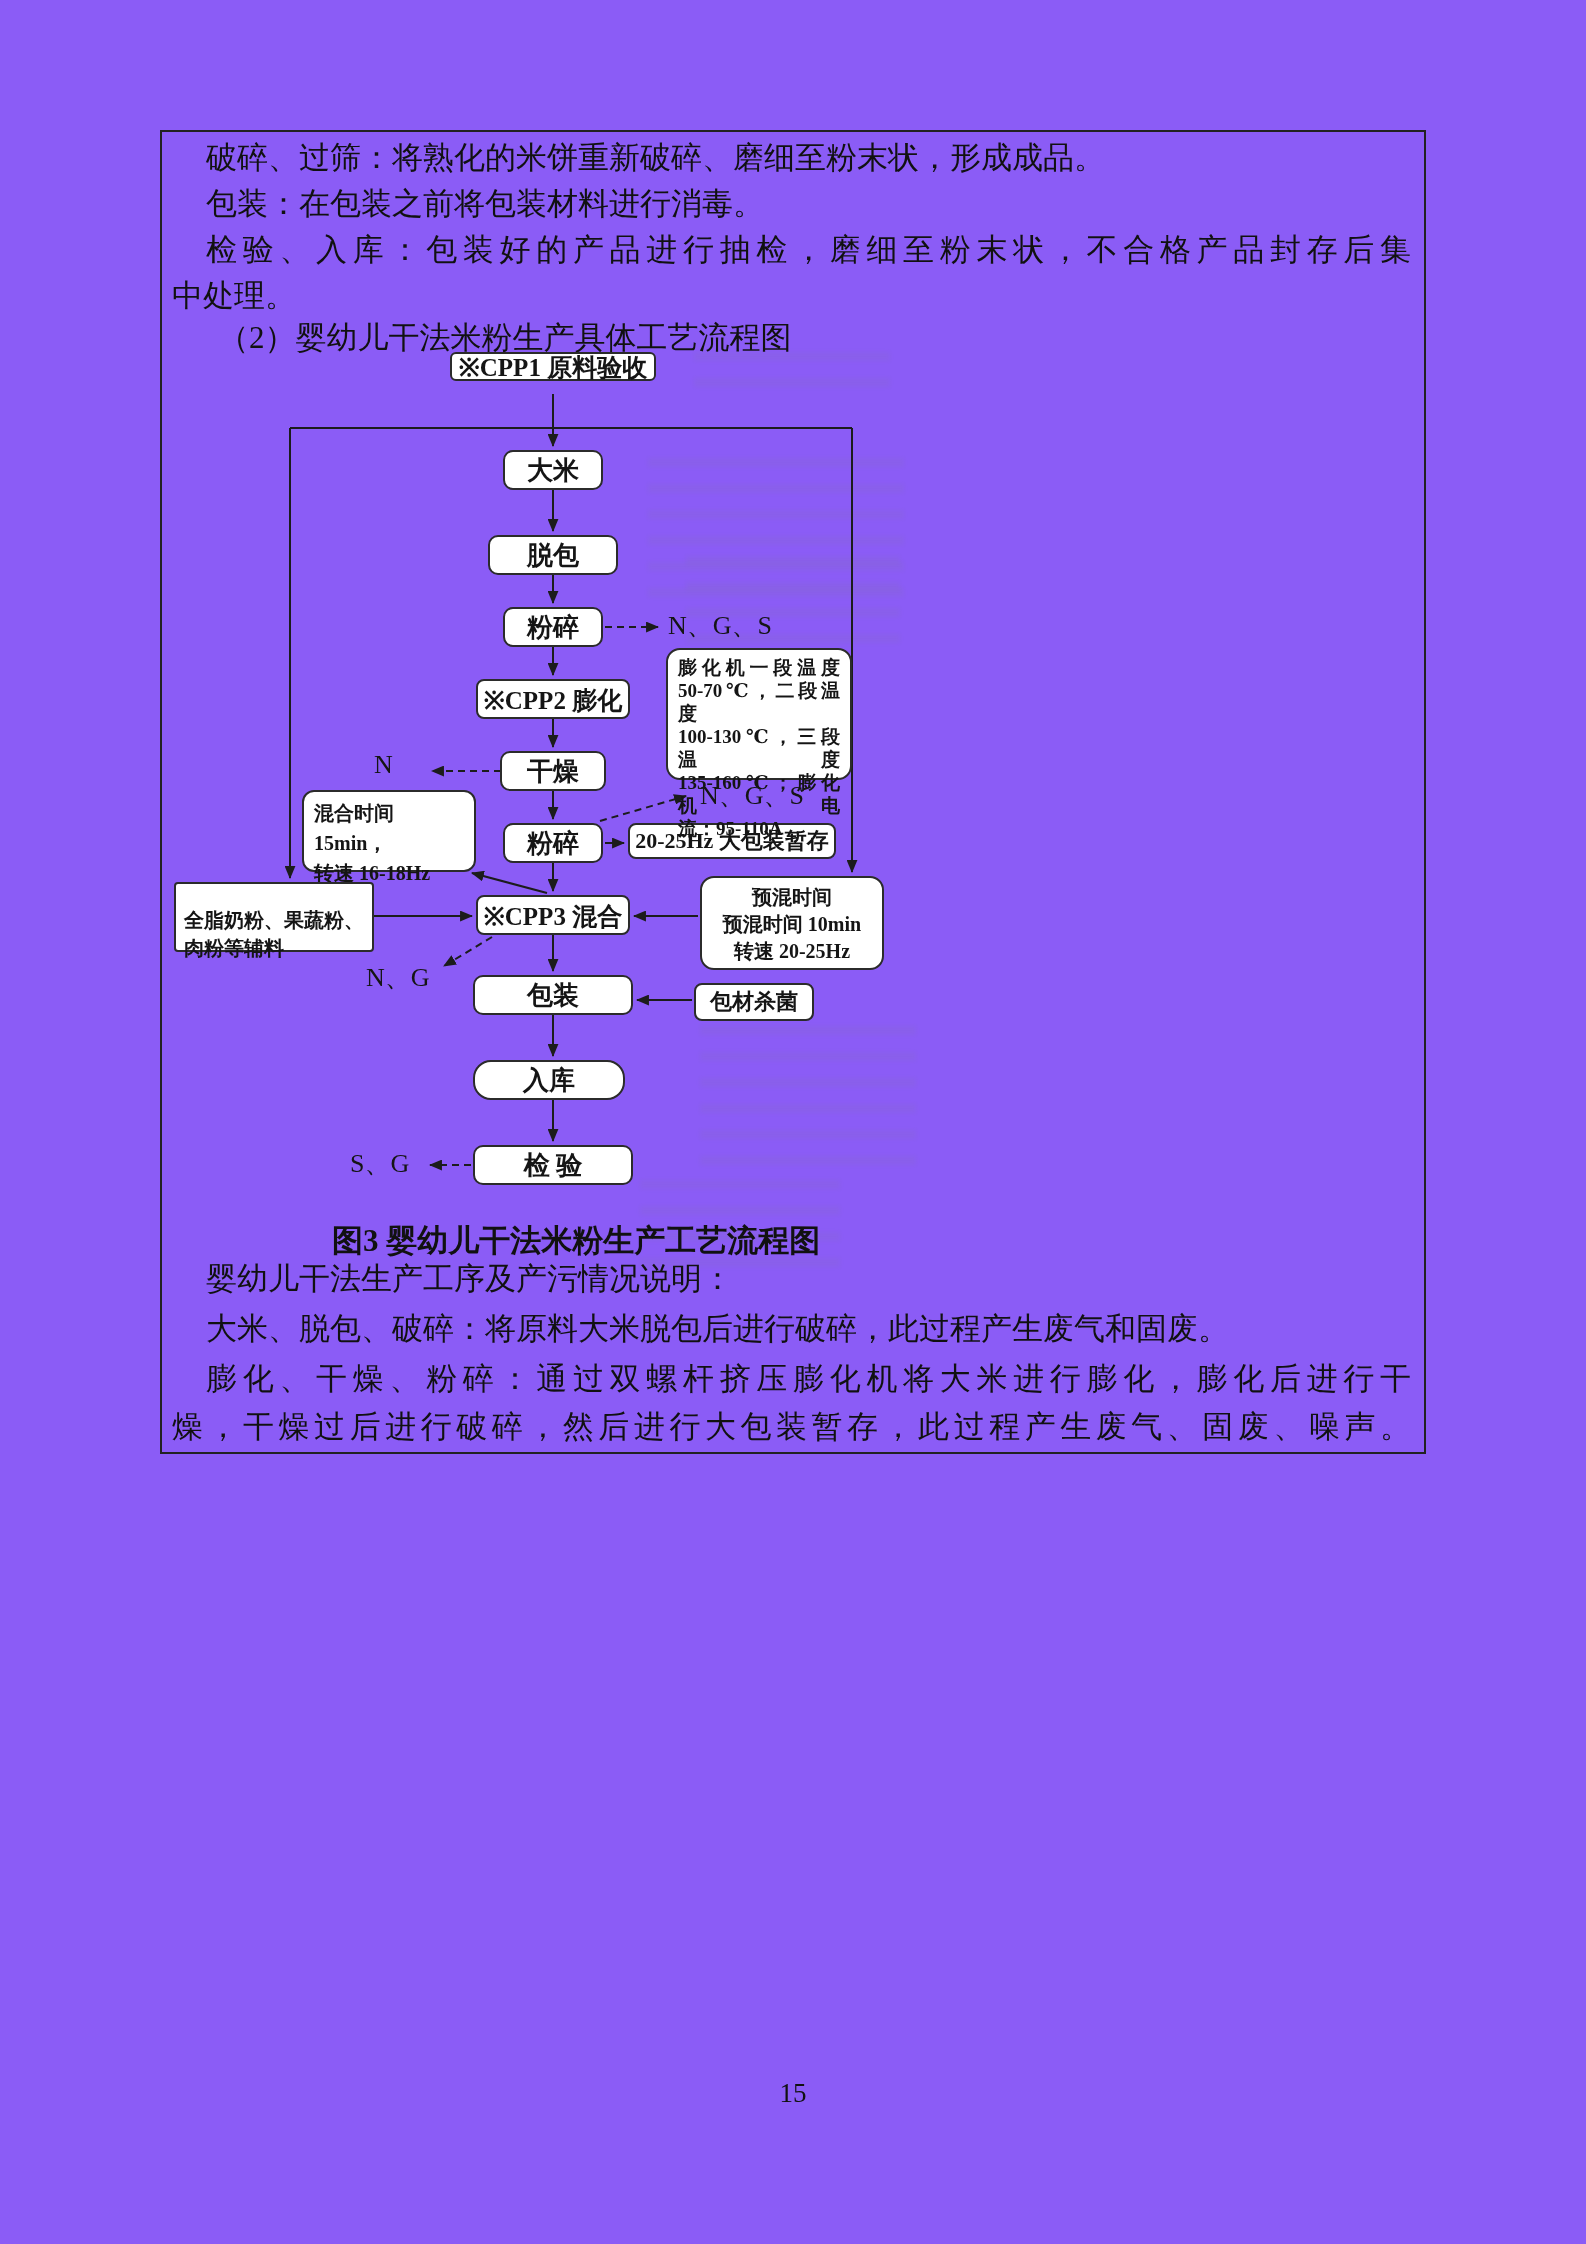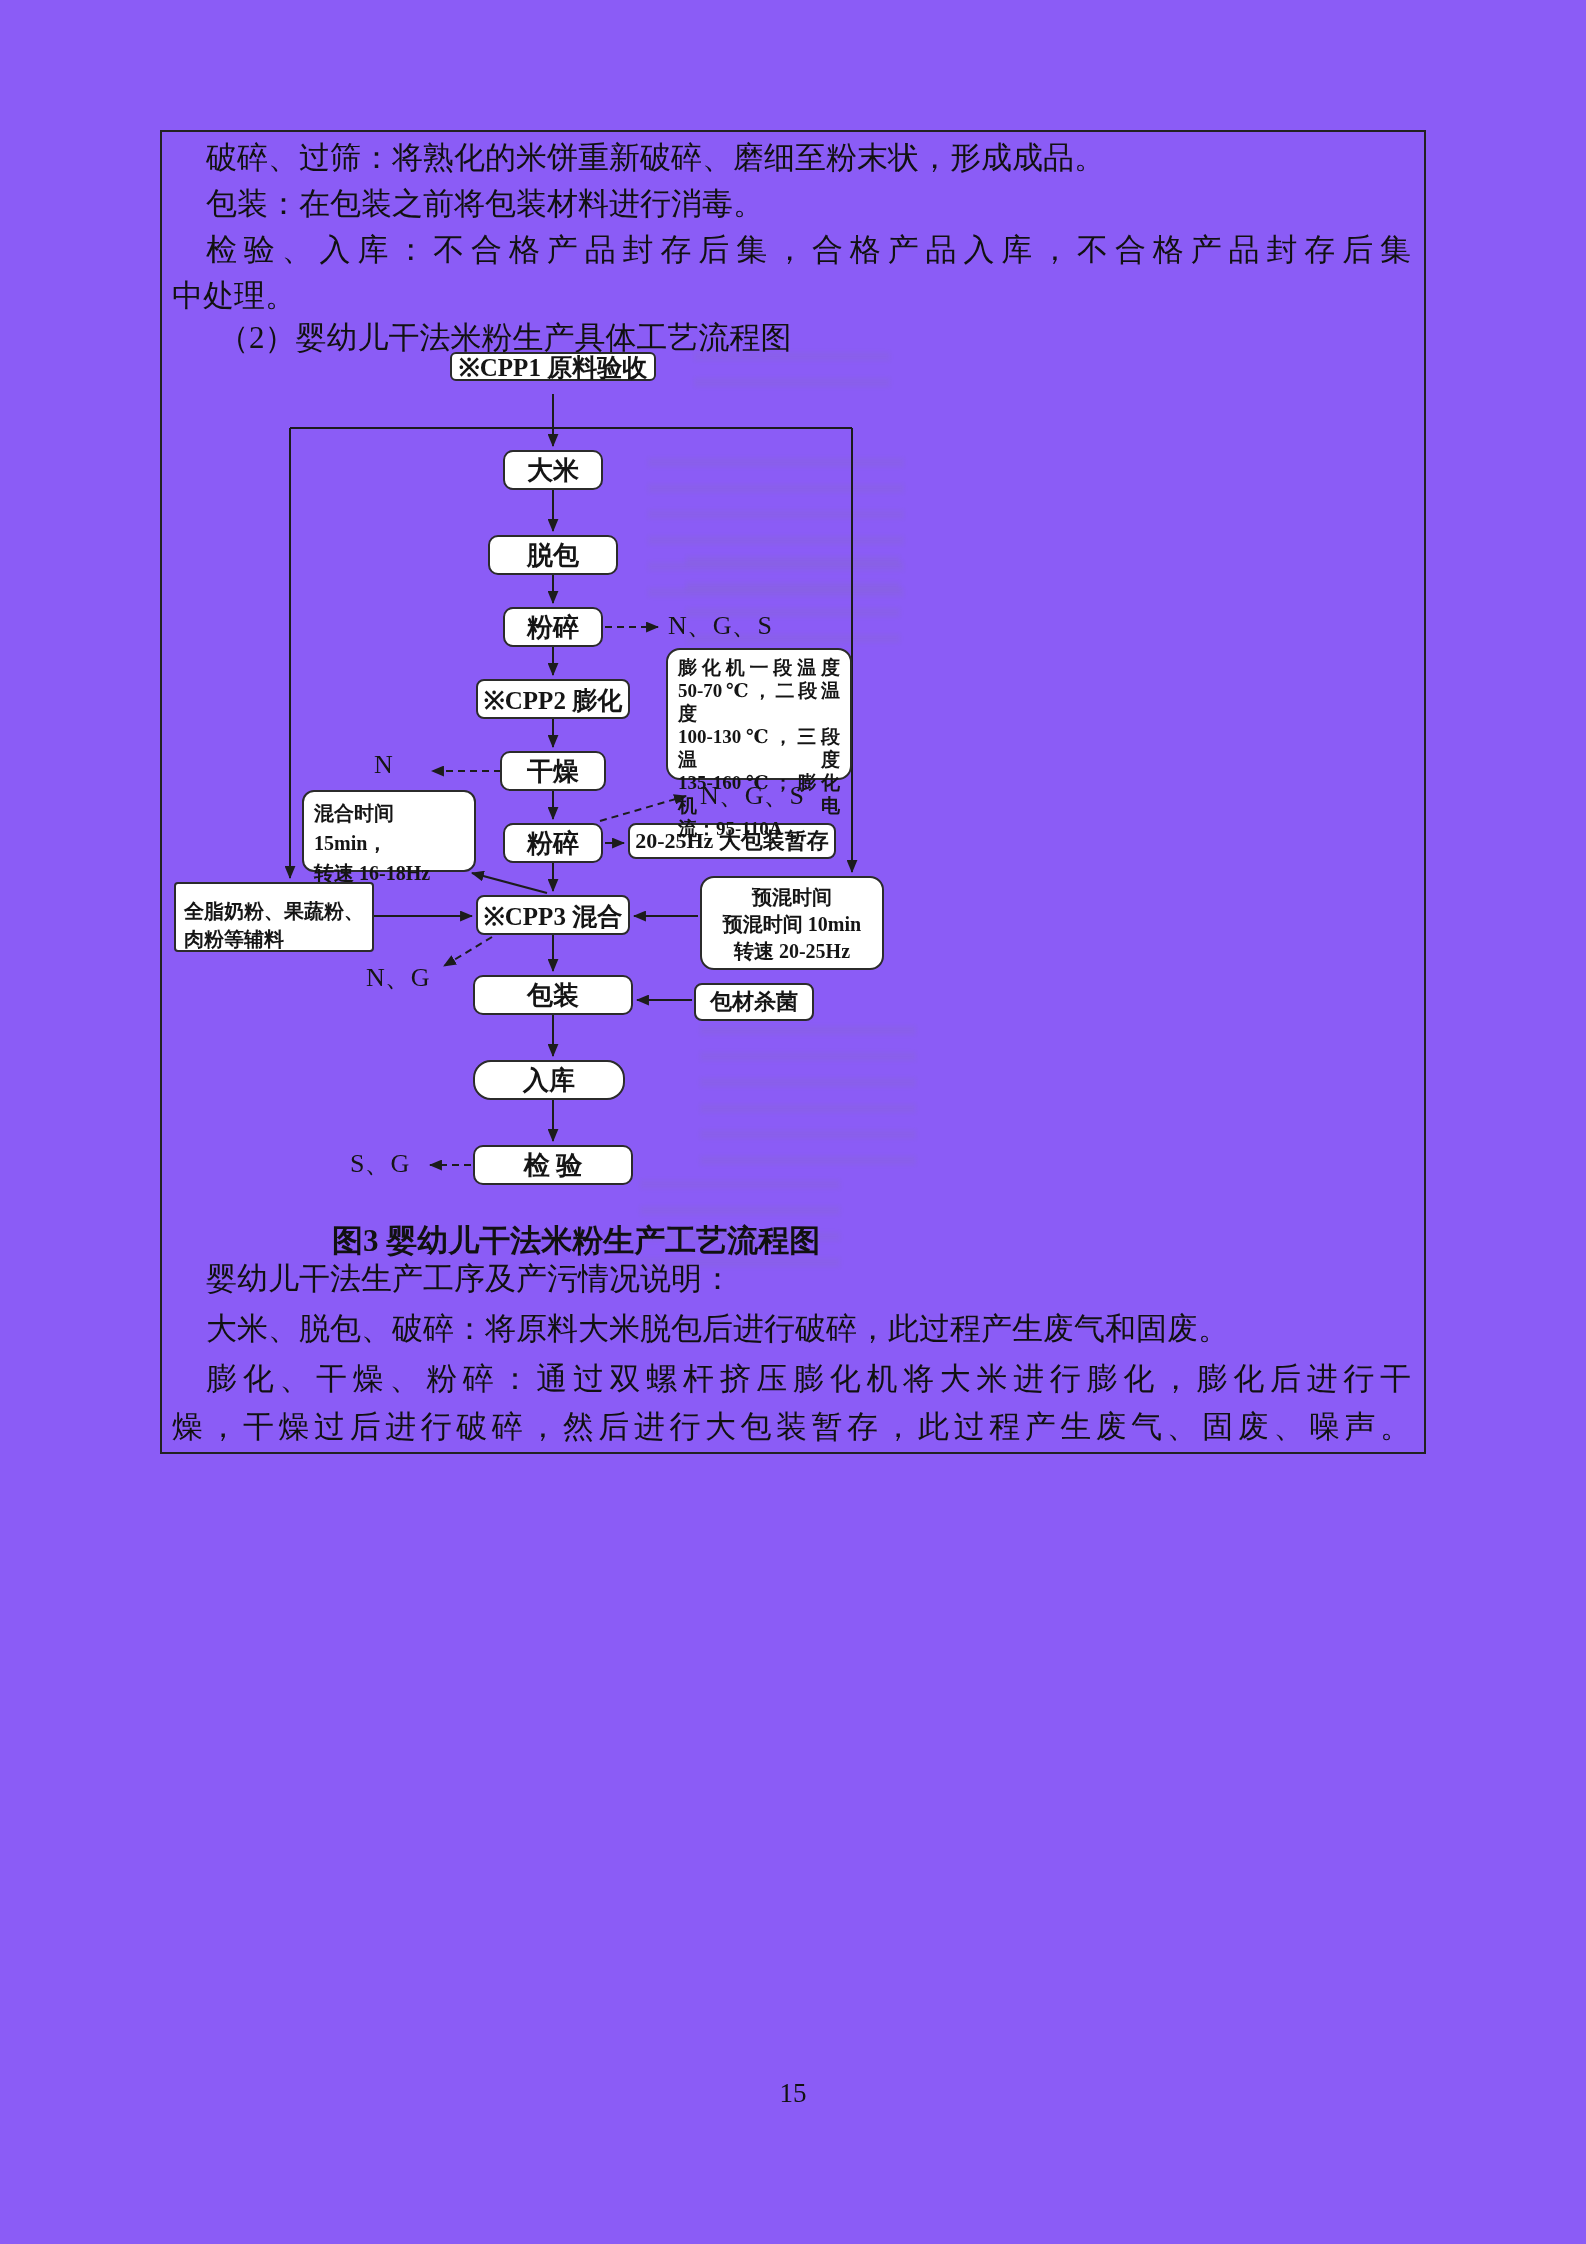--- a/index.html
+++ b/index.html
@@ -61,21 +61,21 @@
   <div class="ghost" style="left:694px;top:352px;width:196px;height:46px;"></div>
   <div class="ghost" style="left:648px;top:458px;width:256px;height:142px;"></div>
   <div class="ghost" style="left:686px;top:556px;width:214px;height:96px;"></div>
   <div class="ghost" style="left:700px;top:1026px;width:216px;height:150px;"></div>
   <div class="ghost" style="left:640px;top:1180px;width:200px;height:90px;"></div>
 
   <div class="table-border"></div>
 
   <div class="tline" style="left:206px;top:137px;">破碎、过筛：将熟化的米饼重新破碎、磨细至粉末状，形成成品。</div>
   <div class="tline" style="left:206px;top:183px;">包装：在包装之前将包装材料进行消毒。</div>
-  <div class="tline stretch" style="left:206px;top:229px;width:1205px;">检验、入库：不合格产品封存后集，合格产品入库，不合格产品封存后集</div>
+  <div class="tline stretch" style="left:206px;top:229px;width:1205px;">检验、入库：包装好的产品进行抽检，磨细至粉末状，不合格产品封存后集</div>
   <div class="tline" style="left:172px;top:275px;">中处理。</div>
   <div class="tline" style="left:218px;top:317px;">（2）婴幼儿干法米粉生产具体工艺流程图</div>
 
   <svg class="connectors" width="1586" height="2244" viewBox="0 0 1586 2244">
     <defs>
       <marker id="ah" viewBox="0 0 12 10" refX="11" refY="5" markerWidth="13" markerHeight="11" orient="auto-start-reverse" markerUnits="userSpaceOnUse">
         <path d="M0,0 L12,5 L0,10 Z" fill="#1c1c1c"></path>
       </marker>
     </defs>
     <g stroke="#1c1c1c" stroke-width="2" fill="none">
@@ -132,21 +132,21 @@
     <span class="nline just">100-130℃，三段温度</span>
     <span class="nline just">135-160℃；膨化机电</span>
     <span class="nline">流：95-110A</span>
   </div>
 
   <div class="note" style="left:302px;top:790px;width:174px;height:82px;font-size:20px;line-height:30px;border-radius:12px;">
     <span class="nline">混合时间 15min，</span>
     <span class="nline">转速 16-18Hz</span>
   </div>
 
-  <div class="note" style="left:174px;top:882px;width:200px;height:70px;font-size:20px;line-height:28px;border-radius:4px;padding:13px 8px;">
+  <div class="note" style="left:174px;top:882px;width:200px;height:70px;font-size:20px;line-height:28px;border-radius:4px;padding:22px 8px;">
     <span class="nline">全脂奶粉、果蔬粉、</span>
     <span class="nline">肉粉等辅料</span>
   </div>
 
   <div class="note cen" style="left:700px;top:876px;width:184px;height:94px;font-size:20px;line-height:27px;border-radius:14px;padding:6px 6px;">
     <span class="nline">预混时间</span>
     <span class="nline">预混时间 10min</span>
     <span class="nline">转速 20-25Hz</span>
   </div>
 

